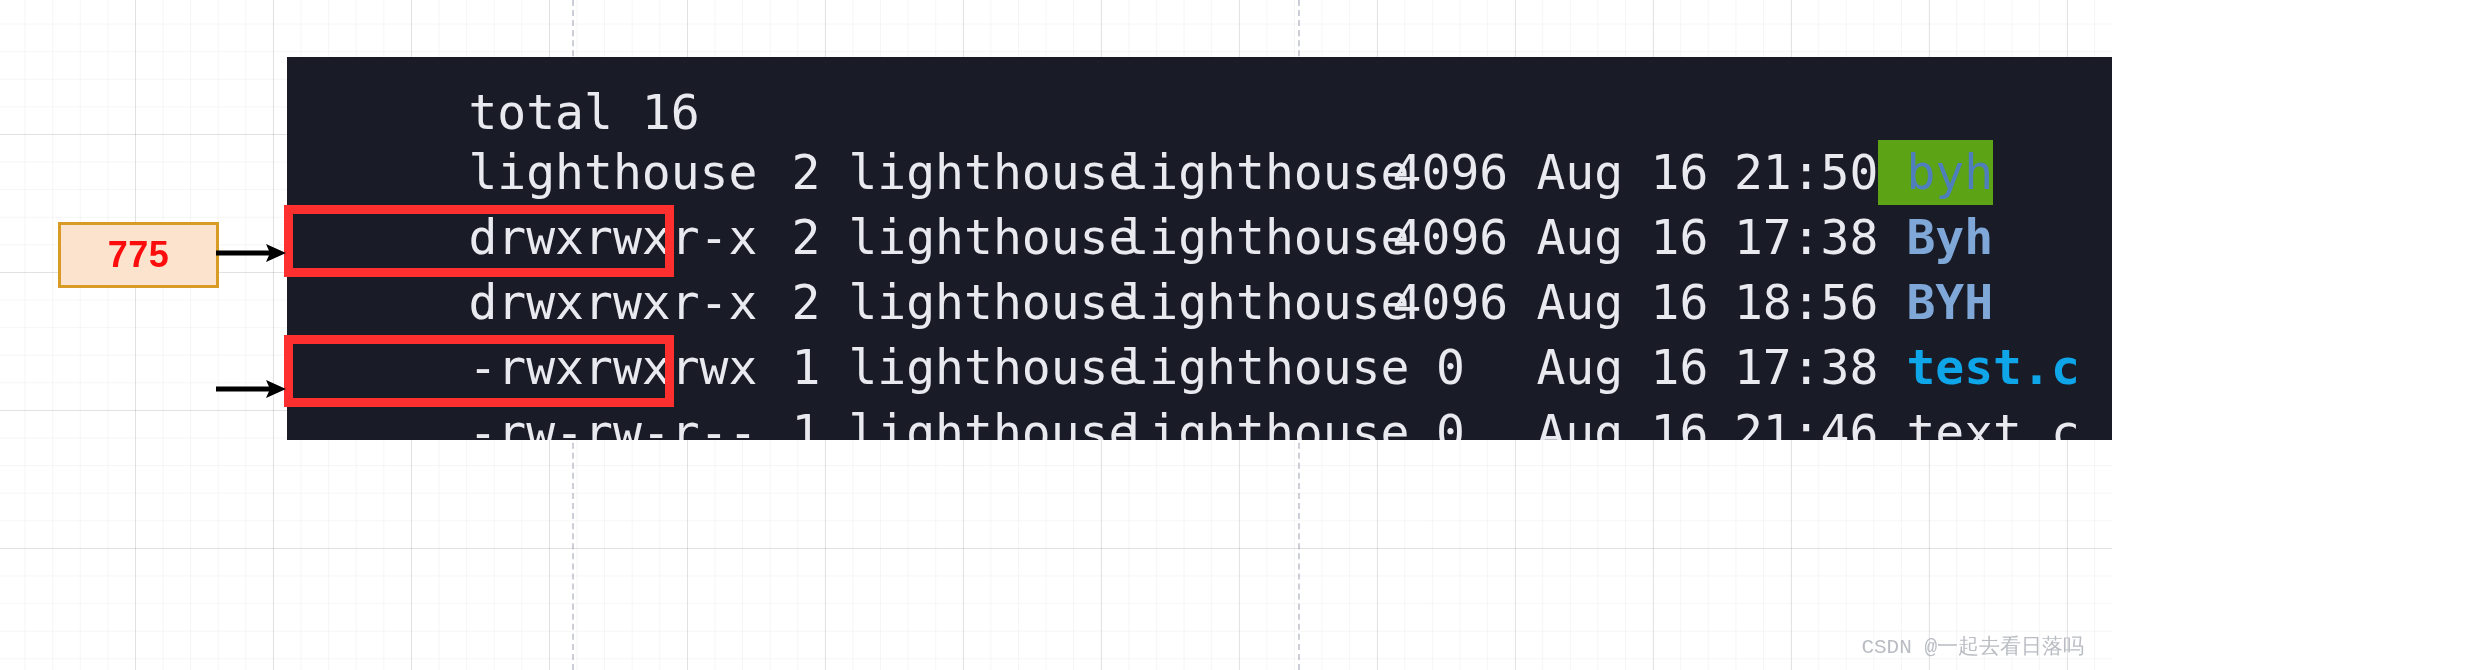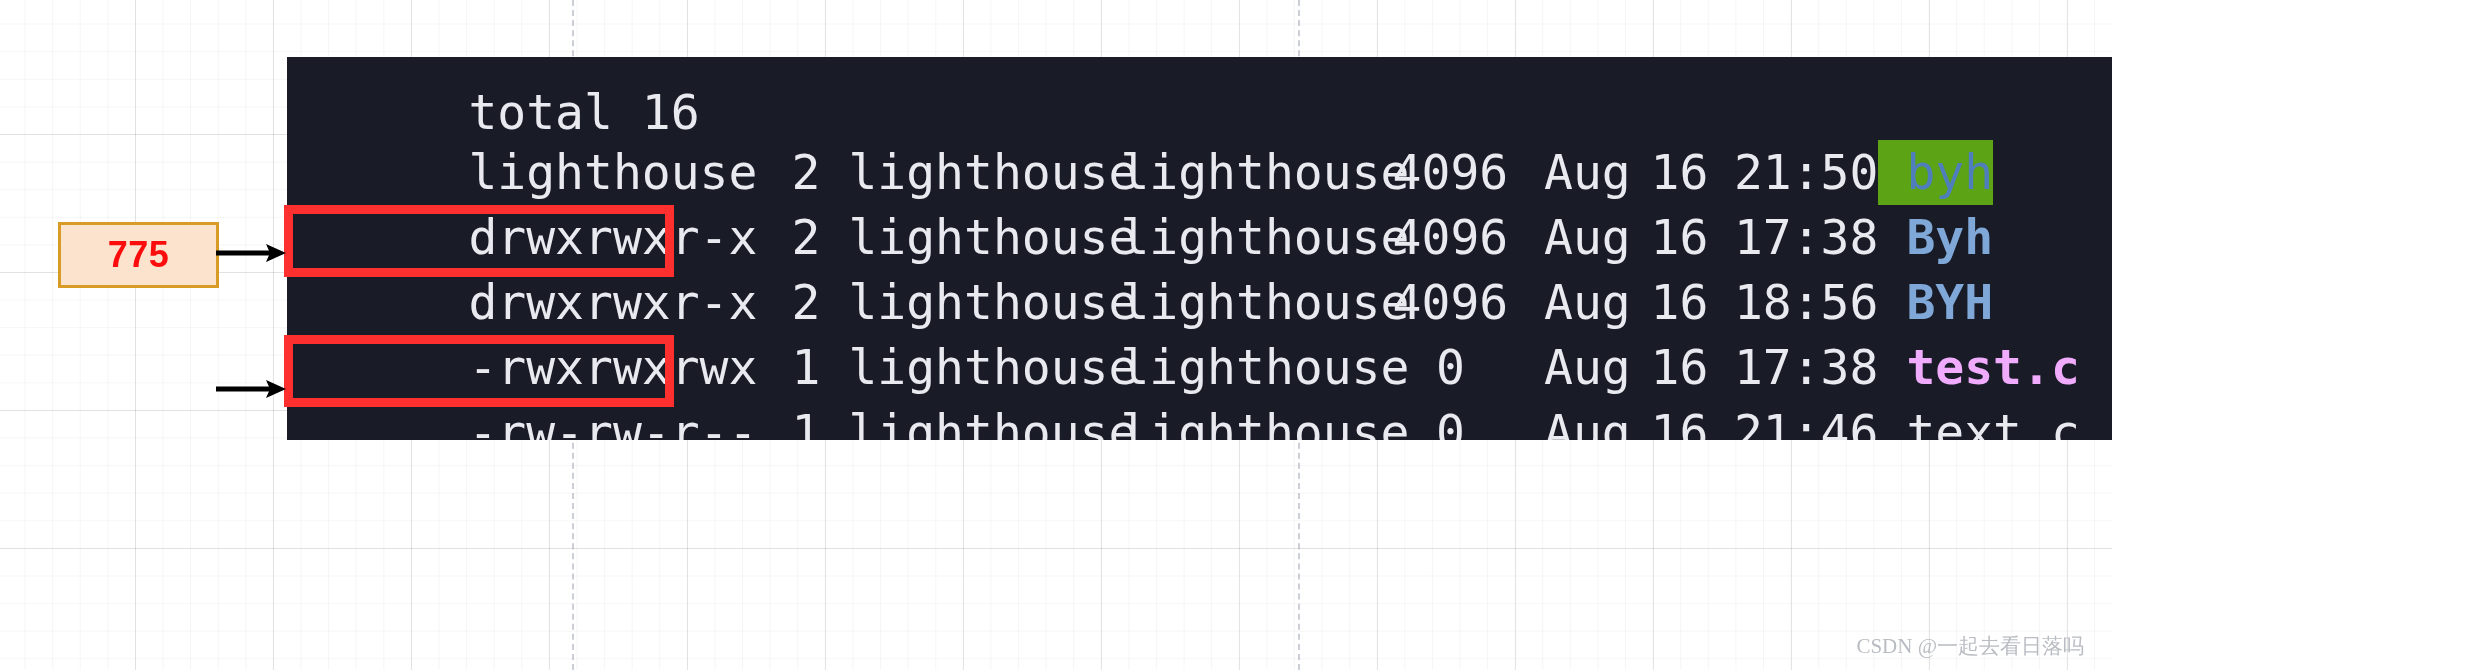--- a/index.html
+++ b/index.html
@@ -61,28 +61,28 @@
   .ln2 { top: 148px; }
   .ln3 { top: 213px; }
   .ln4 { top: 278px; }
 
   .cell { display: inline-block; }
   .c-perm  { width: 290px; padding-left: 8px; box-sizing: content-box; }
   .c-links { width: 62px; text-align: right; }
   .c-user  { width: 272px; text-align: left; padding-left: 28px; box-sizing: border-box; }
   .c-group { width: 272px; text-align: left; padding-left: 28px; box-sizing: border-box; }
   .c-size  { width: 172px; text-align: center; }
-  .c-month { width: 102px; text-align: center; }
+  .c-month { width: 102px; text-align: left; }
   .c-day   { width: 70px;  text-align: right; }
   .c-time  { width: 170px; text-align: right; }
   .c-name  { padding-left: 28px; }
 
   .n-dir-ww { color: #4f7ebd; background: #5ca316; font-weight: normal; }
   .n-dir    { color: #7fa8d8; font-weight: bold; }
-  .n-exec   { color: #f0abfc; font-weight: bold; }
+  .n-exec   { color: #0ea5e9; font-weight: bold; }
   .n-file   { color: #e9eaf0; }
 
   
   .perm-box {
     position: absolute;
     border: 9px solid #fd2f2f;
     box-sizing: border-box;
     pointer-events: none;
     background: transparent;
   }
@@ -123,21 +123,21 @@
     white-space: nowrap;
   }
 
   
   #watermark {
     position: absolute;
     right: 28px;
     bottom: 10px;
     font-size: 21px;
     color: #b9bcc2;
-    font-family: Liberation Serif, serif;
+    font-family: Liberation Mono, monospace;
     white-space: nowrap;
   }
 </style>
 </head>
 <body>
 
 <div id="page">
 
   <div class="guide" style="left:572px;"></div>
   <div class="guide" style="left:1298px;"></div>

